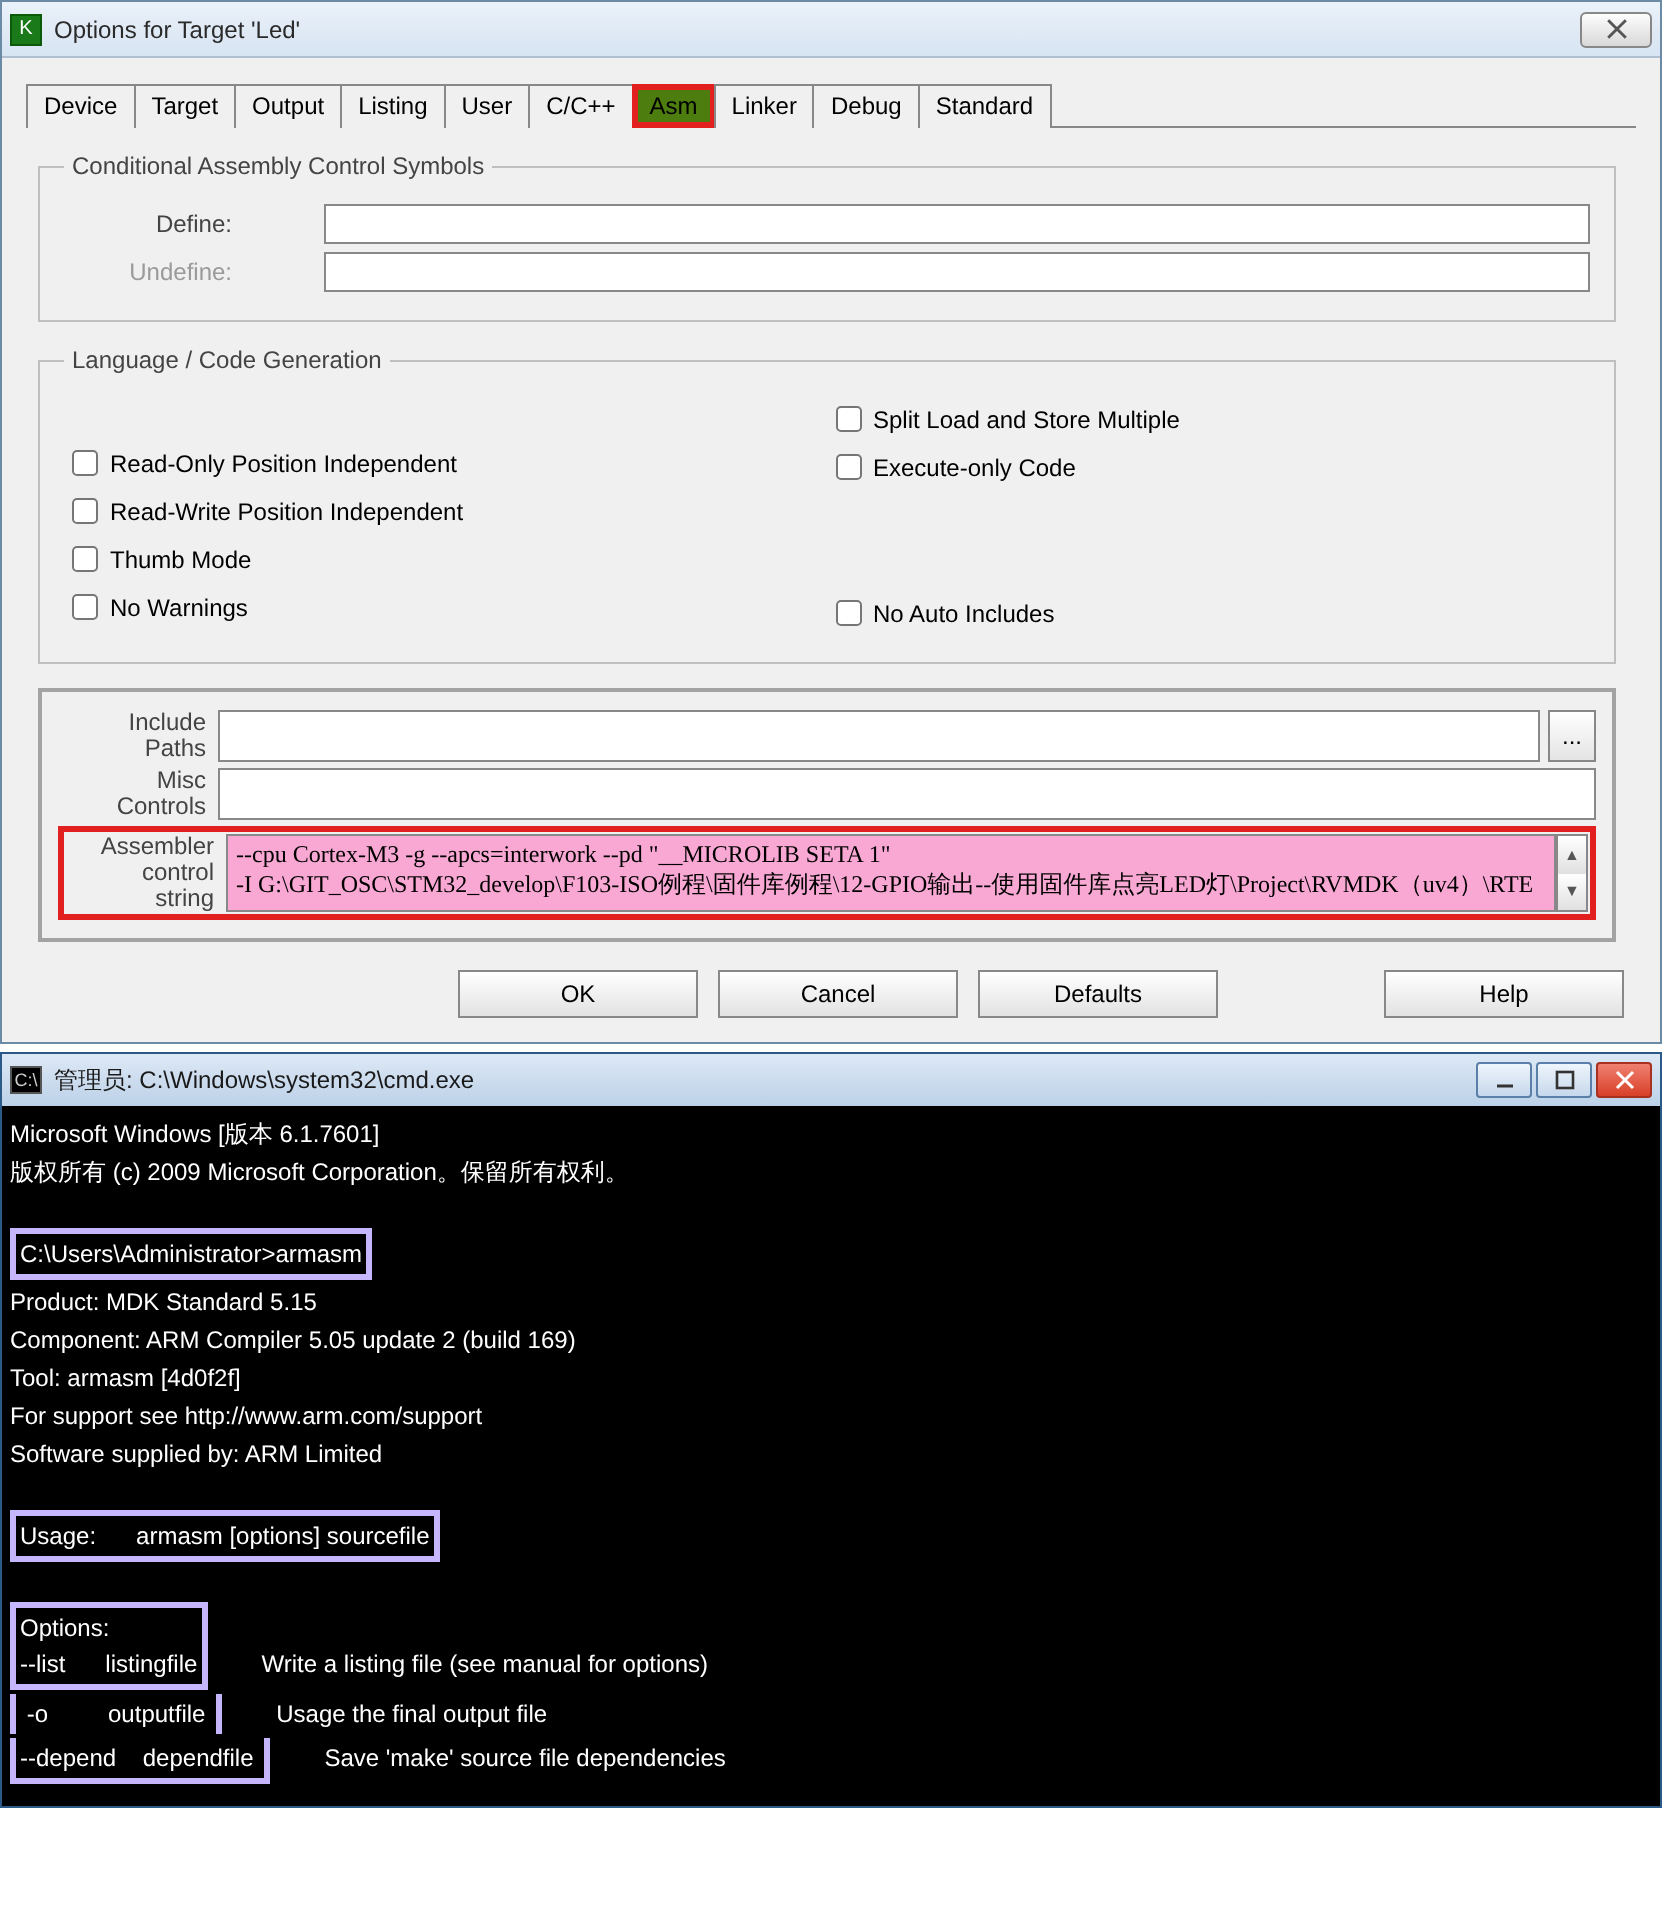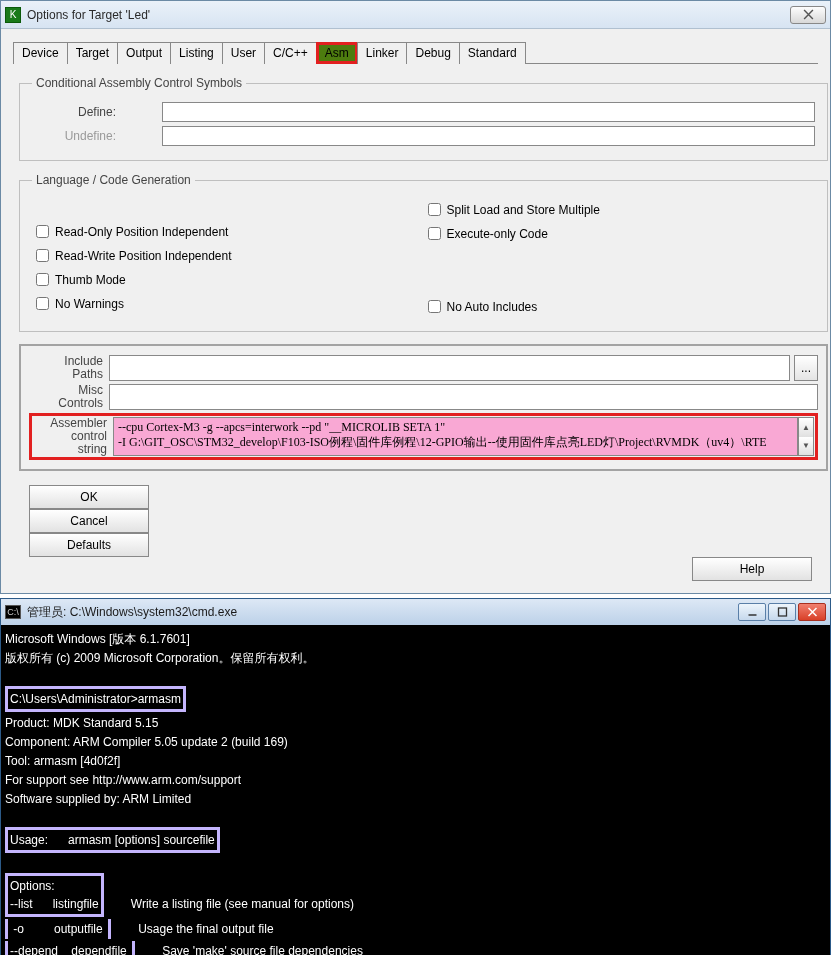--- a/index.html
+++ b/index.html
@@ -11,21 +11,21 @@
 .t-icon { width:16px;height:16px;background:#1a7a1a;color:#fff;font-size:10px;display:flex;align-items:center;justify-content:center;border:1px solid #0a5a0a;margin-right:6px;}
 .t-title { flex:1; color:#2a2a2a; }
 .t-close { width:36px;height:18px;border:1px solid #888;border-radius:3px;background:linear-gradient(#fdfdfd,#d8d8d8);display:flex;align-items:center;justify-content:center;color:#555;}
 .t-close svg{width:11px;height:11px;}
 
 .tabs { margin:12px 12px 0 12px; display:flex; border-bottom:1px solid #888; }
 .tab  { padding:3px 8px; border:1px solid #888; border-bottom:none; margin-right:-1px; background:#f0f0f0; position:relative; bottom:-1px; }
 .tab.active { background:#4d7c0f; border-bottom:1px solid #f0f0f0; }
 .tab.hl { border:3px solid #e22020; padding:1px 6px; }
 
-.body { padding:12px 2px 8px 18px; }
+.body { padding:12px 22px 8px 18px; }
 
 fieldset { border:1px solid #bfbfbf; margin:0 0 12px 0; padding:8px 12px 10px 12px; }
 legend   { color:#444; padding:0 4px; }
 
 .row { display:flex; align-items:center; margin:4px 0;gap:40px; }
 .lbl { width:90px; text-align:right; padding-right:6px; color:#444; }
 .lbl.dis { color:#9a9a9a; }
 .txt { flex:1; height:20px; border:1px solid #888; background:#fff; padding:0 4px; }
 
 .cols { display:flex; }
@@ -36,21 +36,21 @@
 .grp3 { border:2px solid #a3a3a3; padding:6px 8px; margin-top:4px;}
 .g3row { display:flex; align-items:stretch; margin:3px 0;}
 .g3lbl { width:80px; text-align:right; padding-right:6px; color:#444; line-height:13px; display:flex;flex-direction:column;justify-content:center;}
 .g3txt { flex:1; border:1px solid #888; background:#fff; min-height:22px; padding:2px 4px; }
 .g3btn { width:24px; margin-left:4px; border:1px solid #888; background:linear-gradient(#fff,#e4e4e4); display:flex;align-items:center;justify-content:center;}
 .acs-wrap{display:flex;align-items:stretch;margin:3px 0;border:3px solid #e22020;padding:1px;}
 .acs-txt{flex:1;border:1px solid #888;background:#f9a8d4;padding:2px 4px;font-family:Liberation Serif, serif;line-height:15px;}
 .spin{width:16px;display:flex;flex-direction:column;border:1px solid #888;}
 .spin div{flex:1;background:linear-gradient(#fff,#e0e0e0);display:flex;align-items:center;justify-content:center;font-size:8px;color:#555;}
 
-.btns { display:flex; justify-content:space-between; padding:6px 18px 12px 18px;flex-direction:column; }
+.btns { display:flex; justify-content:space-between; padding:6px 18px 12px 18px; }
 .btns .spacer{flex:1;}
 .btn { width:120px; height:24px; border:1px solid #888; background:linear-gradient(#fff,#e2e2e2); display:flex;align-items:center;justify-content:center; margin-left:10px;}
 .btn:first-child{margin-left:0;}
 .help-btn{margin-left:auto;}
 
 
 .con { width:831px; border:1px solid #2c5a88; margin-top:4px; font-family:"SimSun","NSimSun","Consolas",monospace;}
 .con-tb{ height:26px; background:linear-gradient(#dde8f5,#bcd1e8); display:flex;align-items:center;padding:0 4px;}
 .con-tb .ci{width:16px;height:14px;border:1px solid #555;background:#000;color:#ccc;font-size:9px;display:flex;align-items:center;justify-content:center;margin-right:6px;}
 .con-tb .ct{flex:1;color:#1a1a1a;font-family:Tahoma,sans-serif;}

